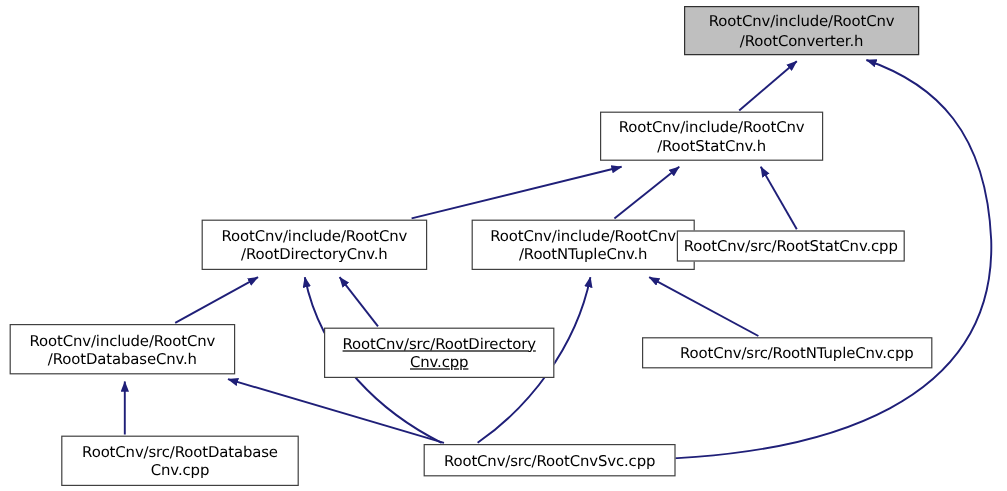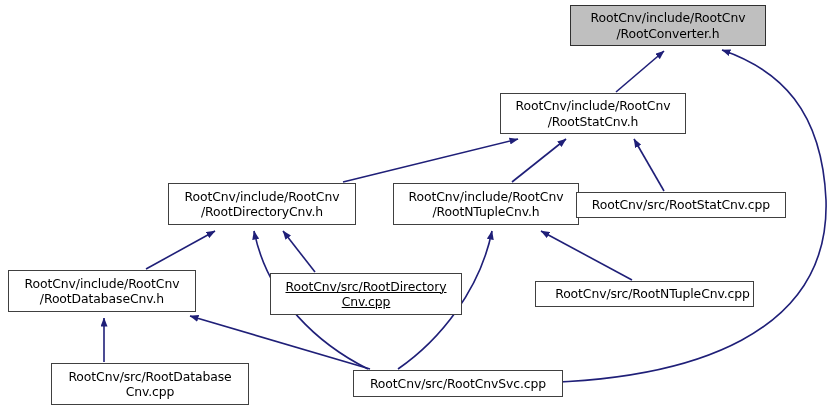--- a/index.html
+++ b/index.html
@@ -77,24 +77,24 @@
 
   <div id="nodes-group">
       <div class="node highlight" style="left: 570px; top: 5px; width: 196px; height: 41px;"><span class="node-label">RootCnv/include/RootCnv
 /RootConverter.h</span></div>
       <div class="node" style="left: 500px; top: 93px; width: 186px; height: 41px;"><span class="node-label">RootCnv/include/RootCnv
 /RootStatCnv.h</span></div>
       <div class="node" style="left: 168px; top: 183px; width: 188px; height: 42px;"><span class="node-label">RootCnv/include/RootCnv
 /RootDirectoryCnv.h</span></div>
       <div class="node" style="left: 393px; top: 183px; width: 186px; height: 42px;"><span class="node-label">RootCnv/include/RootCnv
 /RootNTupleCnv.h</span></div>
-      <div class="node" style="left: 576px; top: 192px; width: 210px; height: 26px;"><span class="node-label">RootCnv/src/RootStatCnv.cpp</span></div>
+      <div class="node" style="left: 564px; top: 192px; width: 190px; height: 26px;"><span class="node-label">RootCnv/src/RootStatCnv.cpp</span></div>
       <div class="node" style="left: 8px; top: 270px; width: 188px; height: 42px;"><span class="node-label">RootCnv/include/RootCnv
 /RootDatabaseCnv.h</span></div>
       <div class="node" style="left: 270px; top: 273px; width: 192px; height: 42px; text-decoration: underline;"><span class="node-label">RootCnv/src/RootDirectory
 Cnv.cpp</span></div>
-      <div class="node" style="left: 535px; top: 281px; width: 219px; height: 26px; padding-left: 16px;"><span class="node-label">RootCnv/src/RootNTupleCnv.cpp</span></div>
+      <div class="node" style="left: 535px; top: 281px; width: 242px; height: 26px; padding-left: 16px;"><span class="node-label">RootCnv/src/RootNTupleCnv.cpp</span></div>
       <div class="node" style="left: 3px; top: 363px; width: 198px; height: 42px; margin-left: 48px;"><span class="node-label">RootCnv/src/RootDatabase
 Cnv.cpp</span></div>
       <div class="node" style="left: 305px; top: 370px; width: 210px; height: 27px; margin-left: 48px;"><span class="node-label">RootCnv/src/RootCnvSvc.cpp</span></div>
     </div>
 
 </div>
 
 </body></html>

